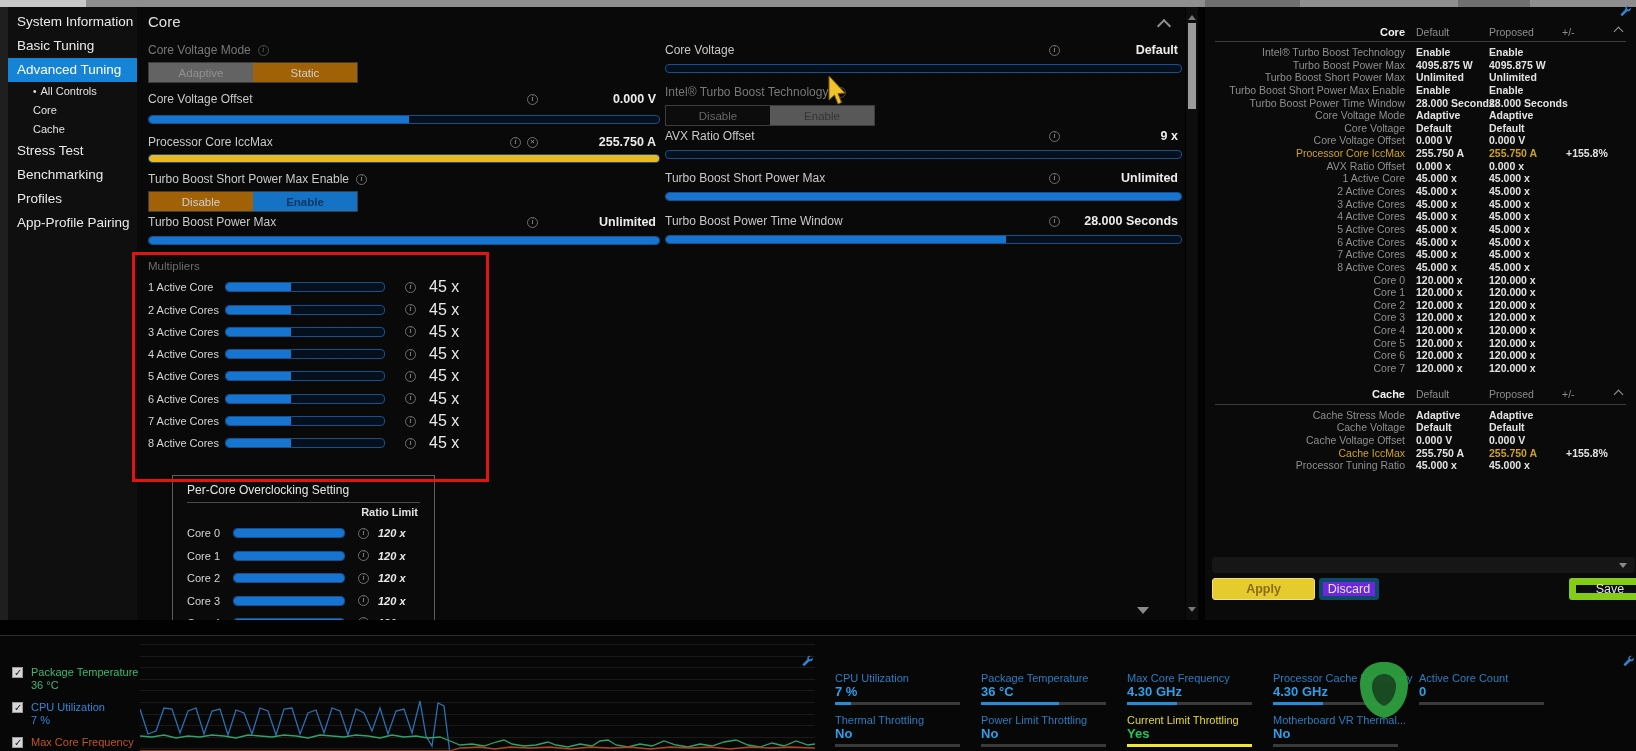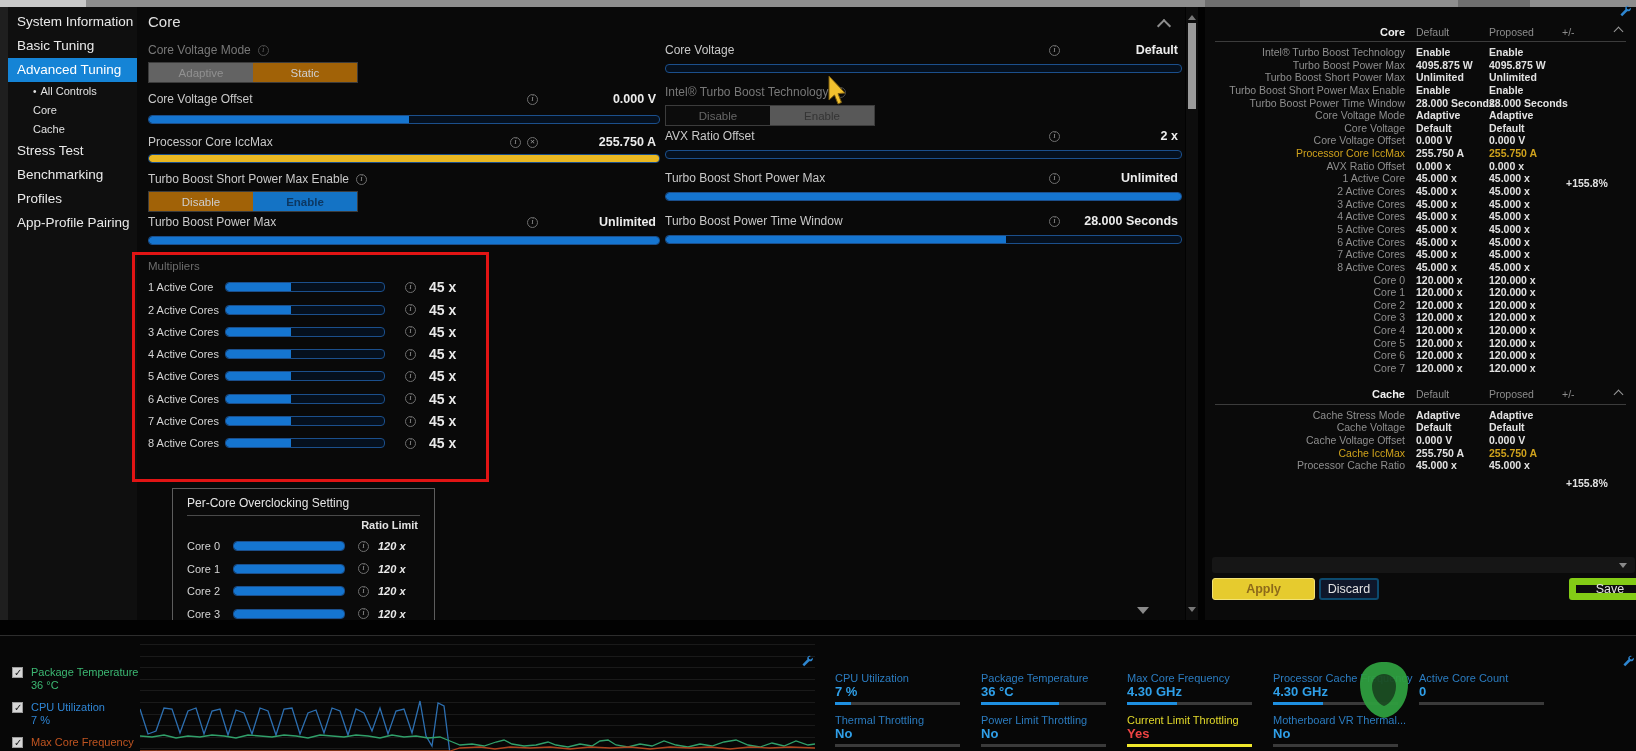--- a/index.html
+++ b/index.html
@@ -46,23 +46,23 @@
   .seg.segdis .on-grey2{background:#585858;color:#343434;}
   .mt2{margin-top:2px}.mt4{margin-top:4px}.mt5{margin-top:5px}.mt6{margin-top:6px}
   .mt8{margin-top:8px}.mt10{margin-top:10px}.mt11{margin-top:11px}.mt12{margin-top:12px}
   
   .multi{position:absolute;left:11px;top:253px;width:345px;}
   .mx-title{font-size:11.5px;color:#6c6c6c;margin-bottom:4px;}
   .mrow{display:flex;align-items:center;height:14px;margin-top:8.3px;}
   .mlabel{width:77px;font-size:11px;color:#d5d5d5;white-space:nowrap;}
   .mslider{width:158px;height:8px;flex:none;}
   .mrow .ico{margin-left:20px;}
-  .mval{margin-left:13px;font-size:14px;color:#e9e9e9;font-weight:bold;white-space:nowrap;}
-  
-  .pcore{position:absolute;left:35px;top:481px;width:263px;height:158px;border:1px solid #5d5d5d;background:#0a0a0a;box-sizing:border-box;}
+  .mval{margin-left:13px;font-size:16px;color:#e9e9e9;font-weight:normal;white-space:nowrap;}
+  
+  .pcore{position:absolute;left:35px;top:468px;width:263px;height:158px;border:1px solid #5d5d5d;background:#0a0a0a;box-sizing:border-box;}
   .pc-title{margin:7px 14px 0;font-size:12px;color:#e6e6e6;white-space:nowrap;}
   .pc-div{margin:5px 14px 0;border-top:1px solid #4a4a4a;}
   .pc-head{margin:3px 16px 0;text-align:right;font-size:11px;color:#e2e2e2;font-weight:bold;height:12px;line-height:12px;}
   .prow{display:flex;align-items:center;height:14px;margin:8.4px 0 0 14px;}
   .plabel{width:46px;font-size:11px;color:#d5d5d5;}
   .pslider{width:110px;height:8px;flex:none;}
   .prow .ico{margin-left:13px;}
   .pval{margin-left:9px;font-size:11px;color:#e9e9e9;font-weight:bold;font-style:italic;}
   
   .vscroll{position:absolute;left:1186px;top:7px;width:12px;height:613px;background:#0d0d0d;}
@@ -75,45 +75,45 @@
   .rp-sec{width:200px;text-align:right;padding-right:6px;color:#f2f2f2;font-weight:bold;font-size:11px;}
   .rp-c{width:68px;padding-left:5px;color:#8d8d8d;}
   .rp-x{width:40px;padding-left:5px;color:#8d8d8d;}
   .rp-head .chev-up{margin-left:auto;margin-right:14px;border-color:#9a9a9a;border-width:1.5px;width:6px;height:6px;}
   .rp-div{border-top:1px solid #3c3c3c;margin:3px 10px 0 10px;}
   .trows{margin-top:4px;}
   .trow{display:flex;height:12.65px;line-height:12.65px;white-space:nowrap;}
   .tl{width:200px;text-align:right;padding-right:6px;color:#8f8f8f;overflow:hidden;flex:none;}
   .td{width:68px;padding-left:5px;color:#e2e2e2;font-weight:bold;flex:none;}
   .tp{width:68px;padding-left:5px;color:#e2e2e2;font-weight:bold;flex:none;}
-  .tx{padding-left:9px;color:#e2e2e2;font-weight:bold;margin-top:30px;}
+  .tx{padding-left:9px;color:#e2e2e2;font-weight:bold;}
   .yel{color:#cfa21c !important;}
   .rp-drop{position:absolute;left:7px;top:550px;width:423px;height:16px;background:#161616;border-radius:3px;}
   .rp-drop::after{content:"";position:absolute;right:8px;top:6px;border:4px solid transparent;border-top:5px solid #8a8a8a;}
   .btn{position:absolute;top:571px;height:22px;border-radius:3px;font-size:12.5px;display:flex;align-items:center;justify-content:center;box-sizing:border-box;cursor:default;}
   .btn-apply{left:7px;width:103px;background:#e6cb2e;border:1px solid #f2e276;color:#8d6a1a;font-weight:bold;}
-  .btn-discard{left:114px;width:60px;background:#0f172a;border:2px solid #0c4a6e;color:#e2e2e2;}
+  .btn-discard{left:114px;width:60px;background:#6d28d9;border:4px solid #0c4a6e;color:#e2e2e2;}
   .btn-save{left:364px;width:82px;background:#0d0d0d;border:7px solid #84cc16;color:#e2e2e2;}
   
   .bpanel{position:absolute;left:0;top:635px;width:1636px;height:116px;background:#070707;border-top:1px solid #2d2d2d;overflow:hidden;box-sizing:border-box;}
   .legend{position:absolute;left:12px;top:30px;}
   .leg-row{position:relative;padding-left:19px;margin-bottom:9px;font-size:11px;line-height:13px;white-space:nowrap;}
   .cb{position:absolute;left:0;top:1px;width:11px;height:11px;background:#d6d6d6;border:1px solid #9a9a9a;box-sizing:border-box;}
   .cb::before{content:"✓";position:absolute;top:-2px;left:1px;font-size:10px;color:#1a1a1a;font-weight:bold;}
   .graph{position:absolute;left:140px;top:8px;width:675px;height:108px;overflow:hidden;}
   .graph::before{content:"";position:absolute;left:0;right:0;top:0;bottom:0;
      background:repeating-linear-gradient(to bottom,#1a1a1a 0 1px,transparent 1px 11.6px);}
   .graph svg{position:absolute;left:0;top:0;}
   .tiles{position:absolute;left:835px;top:36px;display:grid;grid-template-columns:repeat(5,146px);grid-auto-rows:42px;}
   .t-lab{font-size:11px;line-height:12px;color:#2b7cc0;white-space:nowrap;}
   .t-val{font-size:13px;line-height:14px;font-weight:bold;color:#2f9fe8;margin-top:1px;white-space:nowrap;}
   .t-bar{width:125px;height:3px;background:#3a3a3a;margin-top:3px;}
   .t-fill{height:3px;background:#1e8fe0;}
   .tile.ty .t-lab{color:#e3da2a;}
-  .tile.ty .t-val{color:#ef4444;}
+  .tile.ty .t-val{color:#22c55e;}
   .tile.ty .t-fill{background:#f0e82c;}
   .wrench{position:absolute;width:13px;height:13px;}
   
   .redbox{position:absolute;left:132px;top:252px;width:351px;height:224px;border:3px solid #e11414;z-index:50;}
   .cursor{position:absolute;left:828px;top:76px;z-index:60;}
   .wm{position:absolute;left:1358px;top:24px;width:52px;height:60px;opacity:.95;z-index:5;}
 </style>
 </head>
 <body>
 
@@ -207,21 +207,21 @@
       <span class="ico dim"></span>
     </div>
     <div class="seg segdis mt5">
       <div class="seg-opt">Disable</div>
       <div class="seg-opt on-grey2">Enable</div>
     </div>
     <div class="ctl-hdr mt2">
       <span class="clabel">AVX Ratio Offset</span>
       <span class="rgrp">
           <span class="ico"></span>
-        <span class="cval">2 x</span>
+        <span class="cval">9 x</span>
         </span>
     </div>
     <span class="slider mt6">
         <span class="fill" style="width: 0%;"></span>
       </span>
     <div class="ctl-hdr mt11">
       <span class="clabel">Turbo Boost Short Power Max</span>
       <span class="rgrp">
           <span class="ico"></span>
         <span class="cval">Unlimited</span>
@@ -564,21 +564,21 @@
         <span class="tp">0.000 V</span>
         <span class="tx"></span>
       </div>
       <div class="trow">
         <span class="tl yel">Cache IccMax</span>
         <span class="td">255.750 A</span>
         <span class="tp yel">255.750 A</span>
         <span class="tx">+155.8%</span>
       </div>
       <div class="trow">
-        <span class="tl">Processor Cache Ratio</span>
+        <span class="tl">Processor Tuning Ratio</span>
         <span class="td">45.000 x</span>
         <span class="tp">45.000 x</span>
         <span class="tx"></span>
       </div>
     </div>
 
   <div class="rp-drop"></div>
   <div class="btn btn-apply">Apply</div>
   <div class="btn btn-discard">Discard</div>
   <div class="btn btn-save">Save</div>

